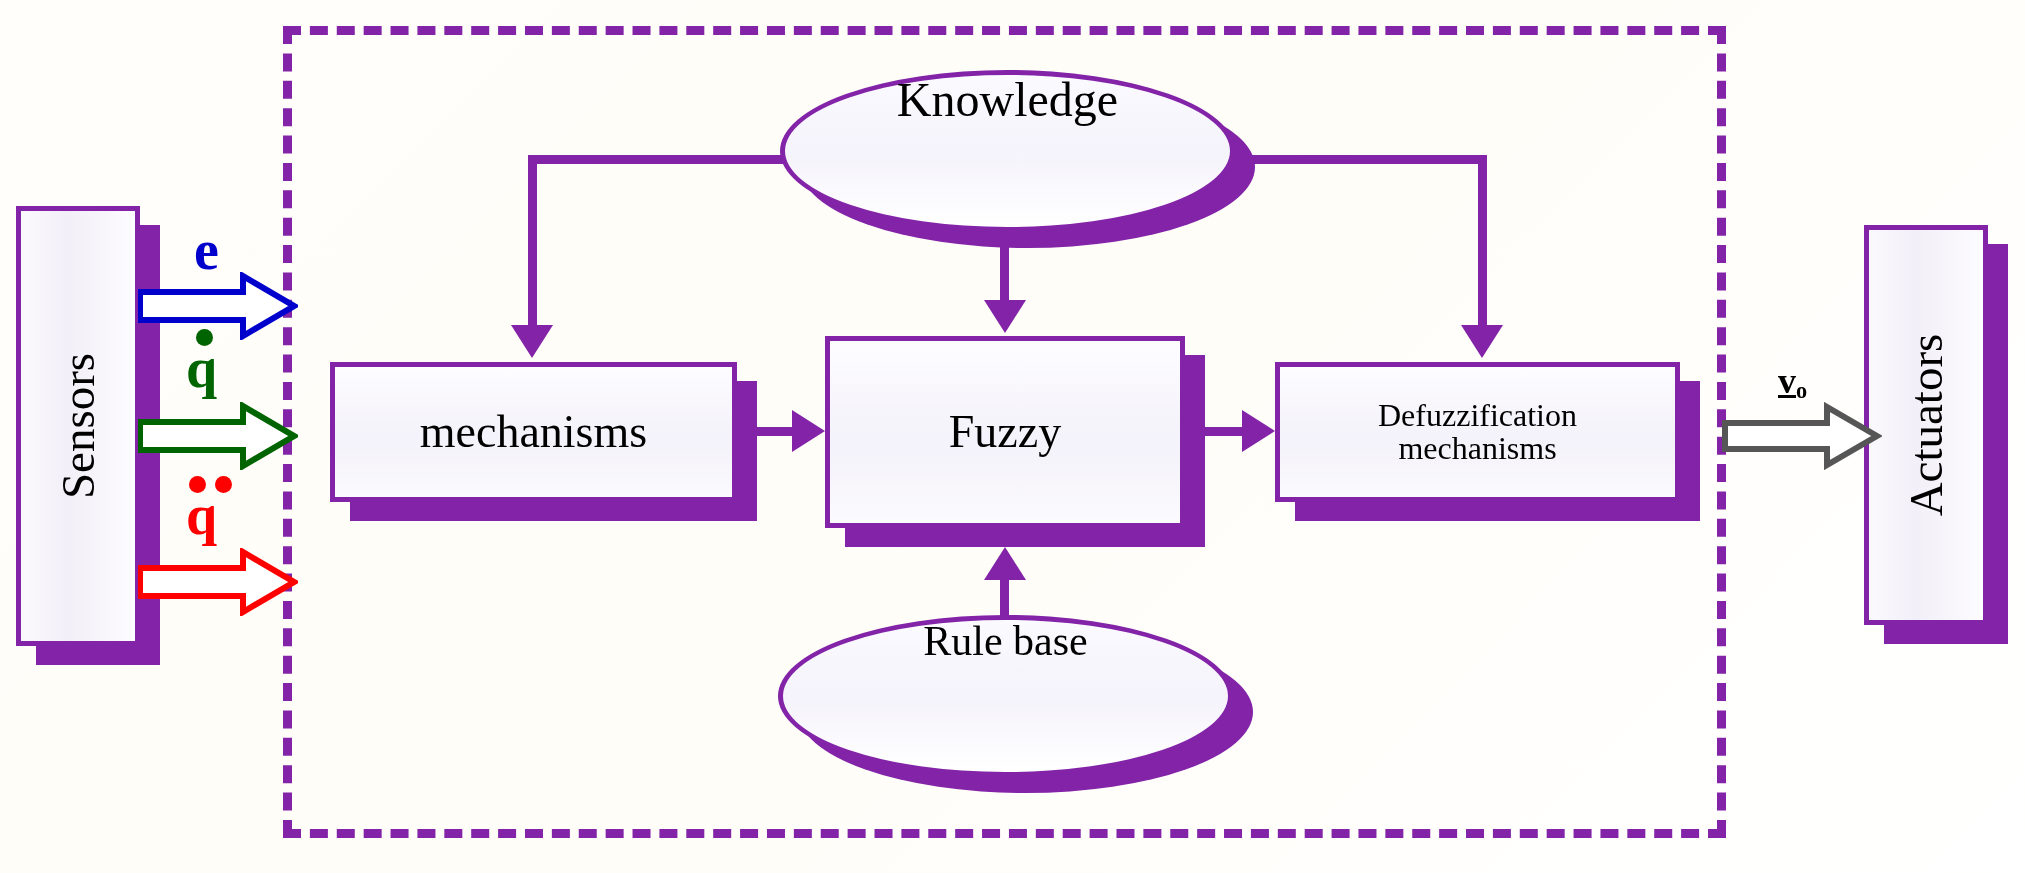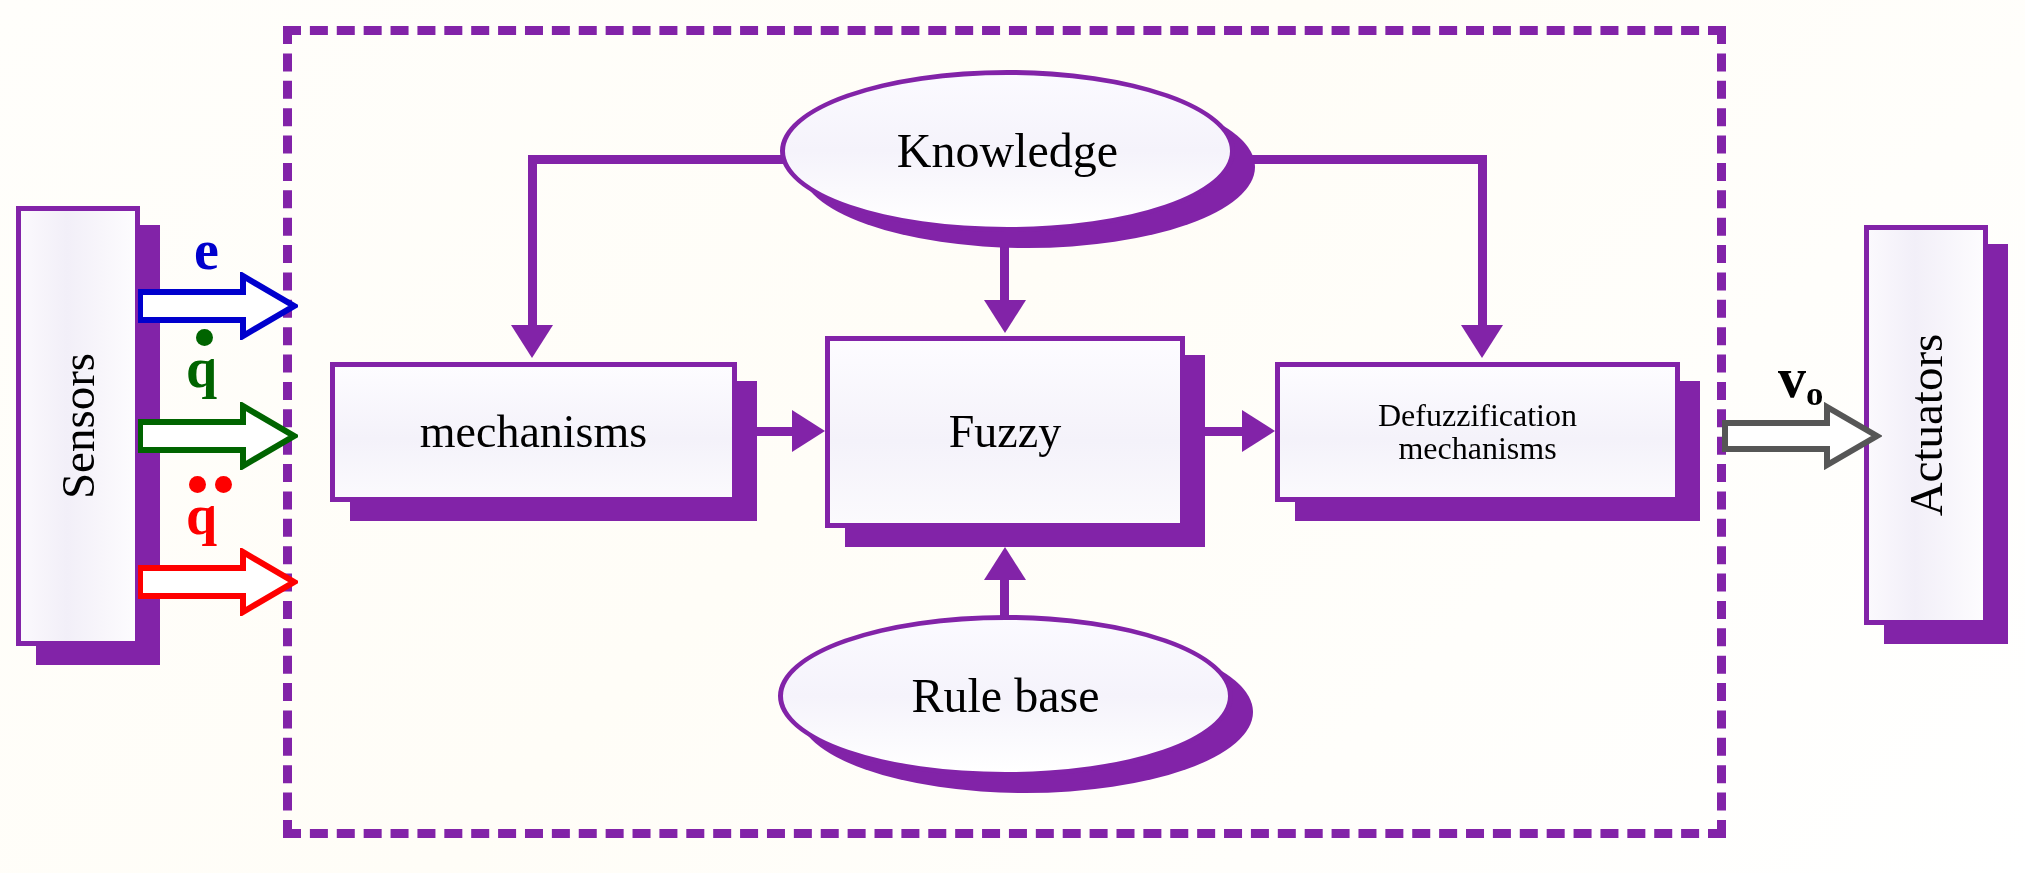--- a/index.html
+++ b/index.html
@@ -28,21 +28,21 @@
     position:absolute;
     background:#8223a8;
     z-index:5;
   }
   .ellipse{
     position:absolute;
     box-sizing:border-box;
     border:5px solid #8223a8;
     border-radius:50%;
     background:linear-gradient(180deg,#fbfaff 0%,#f5f3fb 50%,#ffffff 100%);
-    display:flex;align-items:center;justify-content:center;
+    display:flex;justify-content:center;
     text-align:center;line-height:1.04;
     z-index:6;color:#000;
   }
   .ellipse-shadow{
     position:absolute;
     border-radius:50%;
     background:#8223a8;
     z-index:5;
   }
 
@@ -140,36 +140,36 @@
     <path d="M2,20 L105,20 L105,4 L156,34 L105,64 L105,48 L2,48 Z" fill="#ffffff" stroke="#006400" stroke-width="6" stroke-linejoin="miter"></path>
   </svg>
 
   <div class="dotmark" style="left:189px;top:476px;width:17px;height:17px;background:#fe0000;z-index:8;"></div>
   <div class="dotmark" style="left:215px;top:476px;width:17px;height:17px;background:#fe0000;z-index:8;"></div>
   <div class="sig-label" style="left:186px;top:483px;font-size:56px;color:#fe0000;">q</div>
   <svg class="block-arrow" style="left:138px;top:548px;" width="160" height="68" viewBox="0 0 160 68">
     <path d="M2,20 L105,20 L105,4 L156,34 L105,64 L105,48 L2,48 Z" fill="#ffffff" stroke="#fe0000" stroke-width="6" stroke-linejoin="miter"></path>
   </svg>
 
-  <div class="sig-label" style="left:1778px;top:346px;font-size:56px;color:#000000;">
+  <div class="sig-label" style="left:1778px;top:360px;font-size:36px;color:#000000;text-decoration:underline;">
     <span>v</span><span class="sub">o</span>
   </div>
   <svg class="block-arrow" style="left:1722px;top:402px;" width="160" height="68" viewBox="0 0 160 68">
     <path d="M3,21 L105,21 L105,5 L155,34 L105,63 L105,47 L3,47 Z" fill="#ffffff" stroke="#565656" stroke-width="6" stroke-linejoin="miter"></path>
   </svg>
 
   <div class="ellipse-shadow" style="left:800px;top:86px;width:455px;height:162px;"></div>
   <div class="ellipse" style="left:780px;top:70px;width:455px;height:162px;font-size:48px;">
     <div>
       <div>Knowledge</div>
     </div>
   </div>
 
   <div class="ellipse-shadow" style="left:798px;top:631px;width:455px;height:162px;"></div>
-  <div class="ellipse" style="left:778px;top:615px;width:455px;height:162px;font-size:48px;">
+  <div class="ellipse" style="left:778px;top:615px;width:455px;height:162px;font-size:42px;">
     <div>
       <div>Rule base</div>
     </div>
   </div>
 
   <div class="box-shadow" style="left:735px;top:381px;width:22px;height:140px;"></div>
   <div class="box-shadow" style="left:350px;top:499px;width:407px;height:22px;"></div>
   <div class="box" style="left:330px;top:362px;width:407px;height:140px;font-size:46px;">
     <div>
       <div>mechanisms</div>

